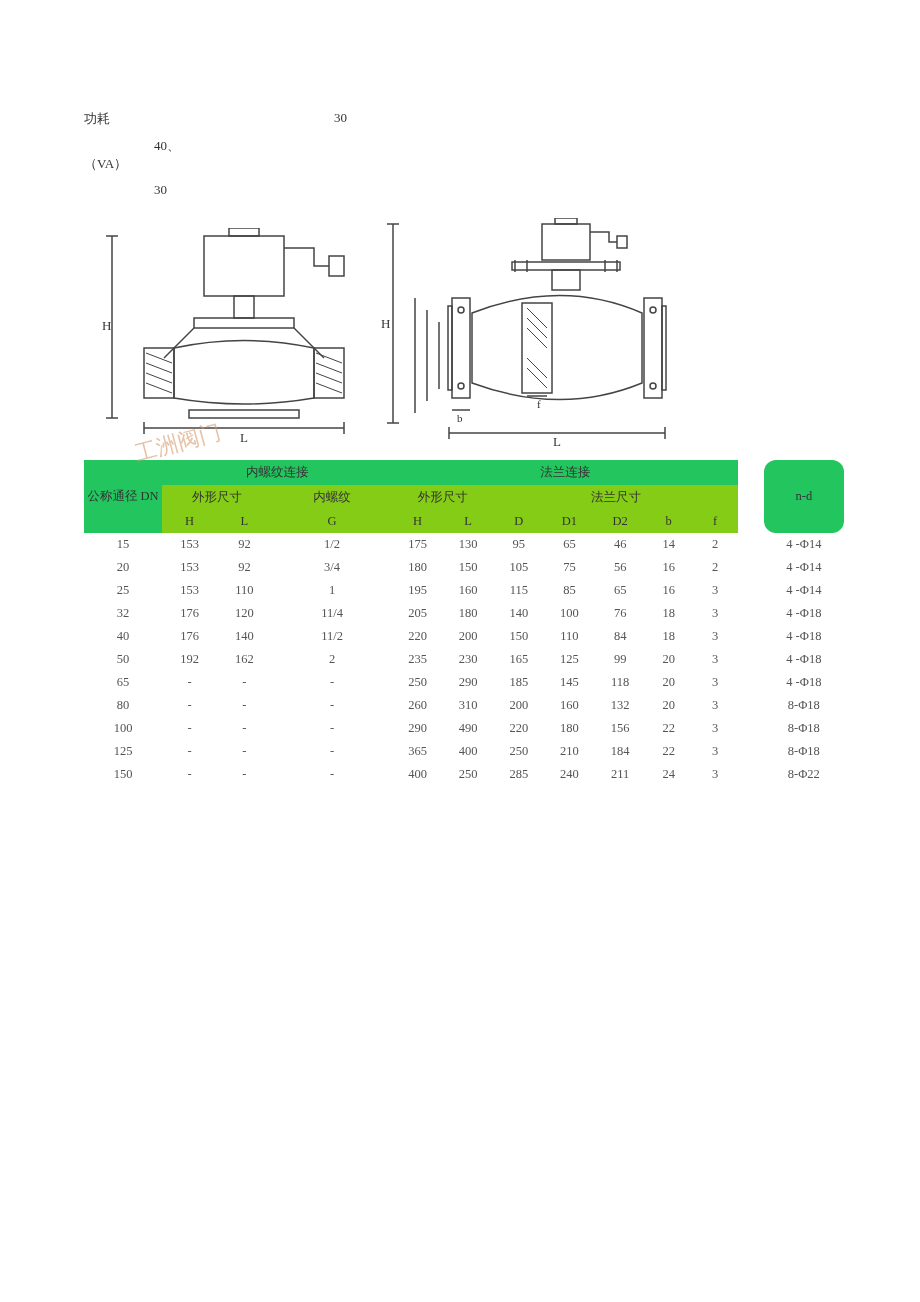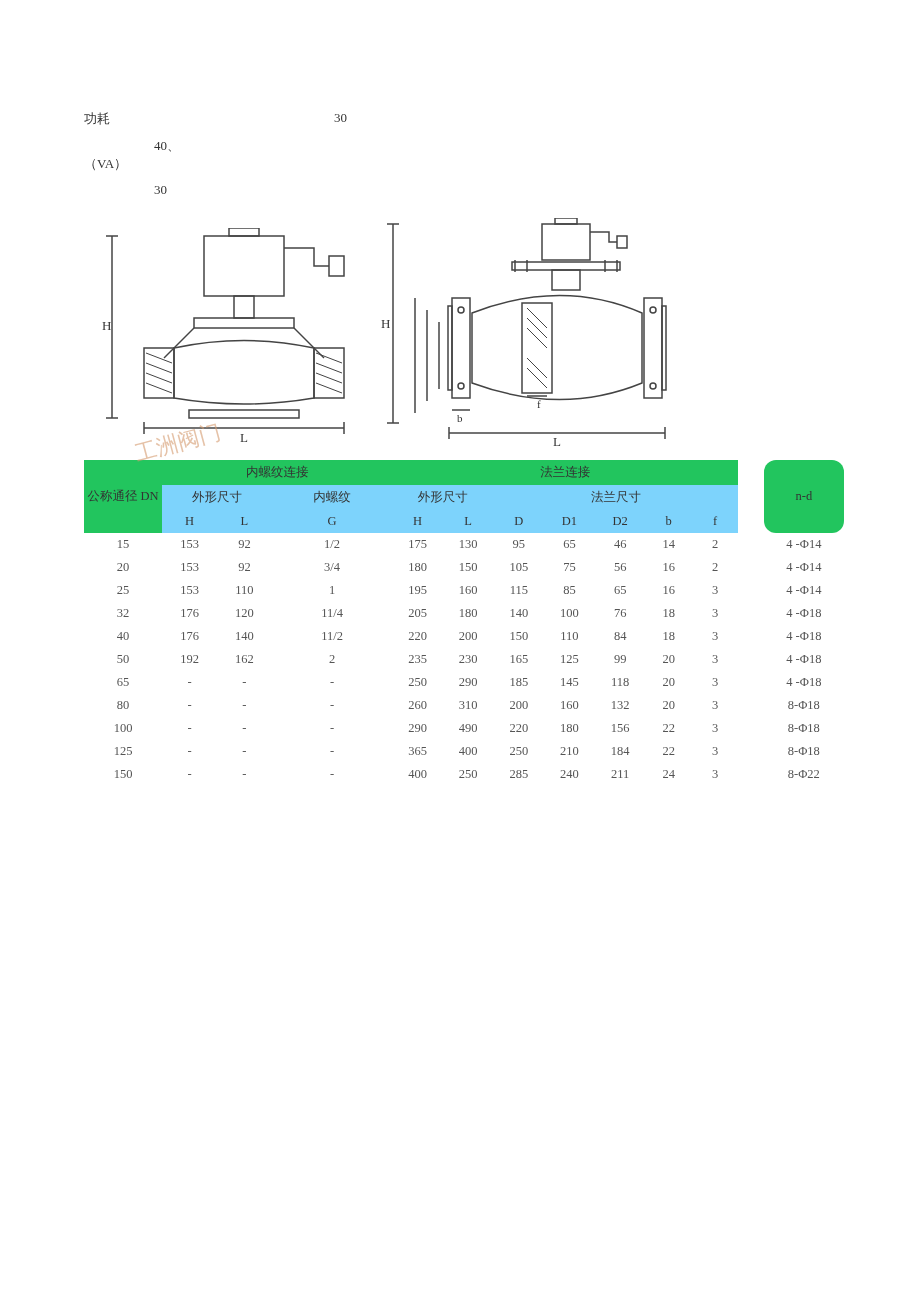--- a/index.html
+++ b/index.html
@@ -46,21 +46,21 @@
   }
   table.dim th, table.dim td {
     text-align: center;
     padding: 4px 2px;
     font-weight: normal;
   }
   table.dim th.bluecell {
     background: #22c55e;
   }
   table.dim th.subhead {
-    background: #7dd3fc;
+    background: #84cc16;
   }
   table.dim td {
     color: #555;
   }
   .nd-col { width: 72px; border-radius: 12px; }
 </style>
 </head>
 <body>
 
 <div class="page">

